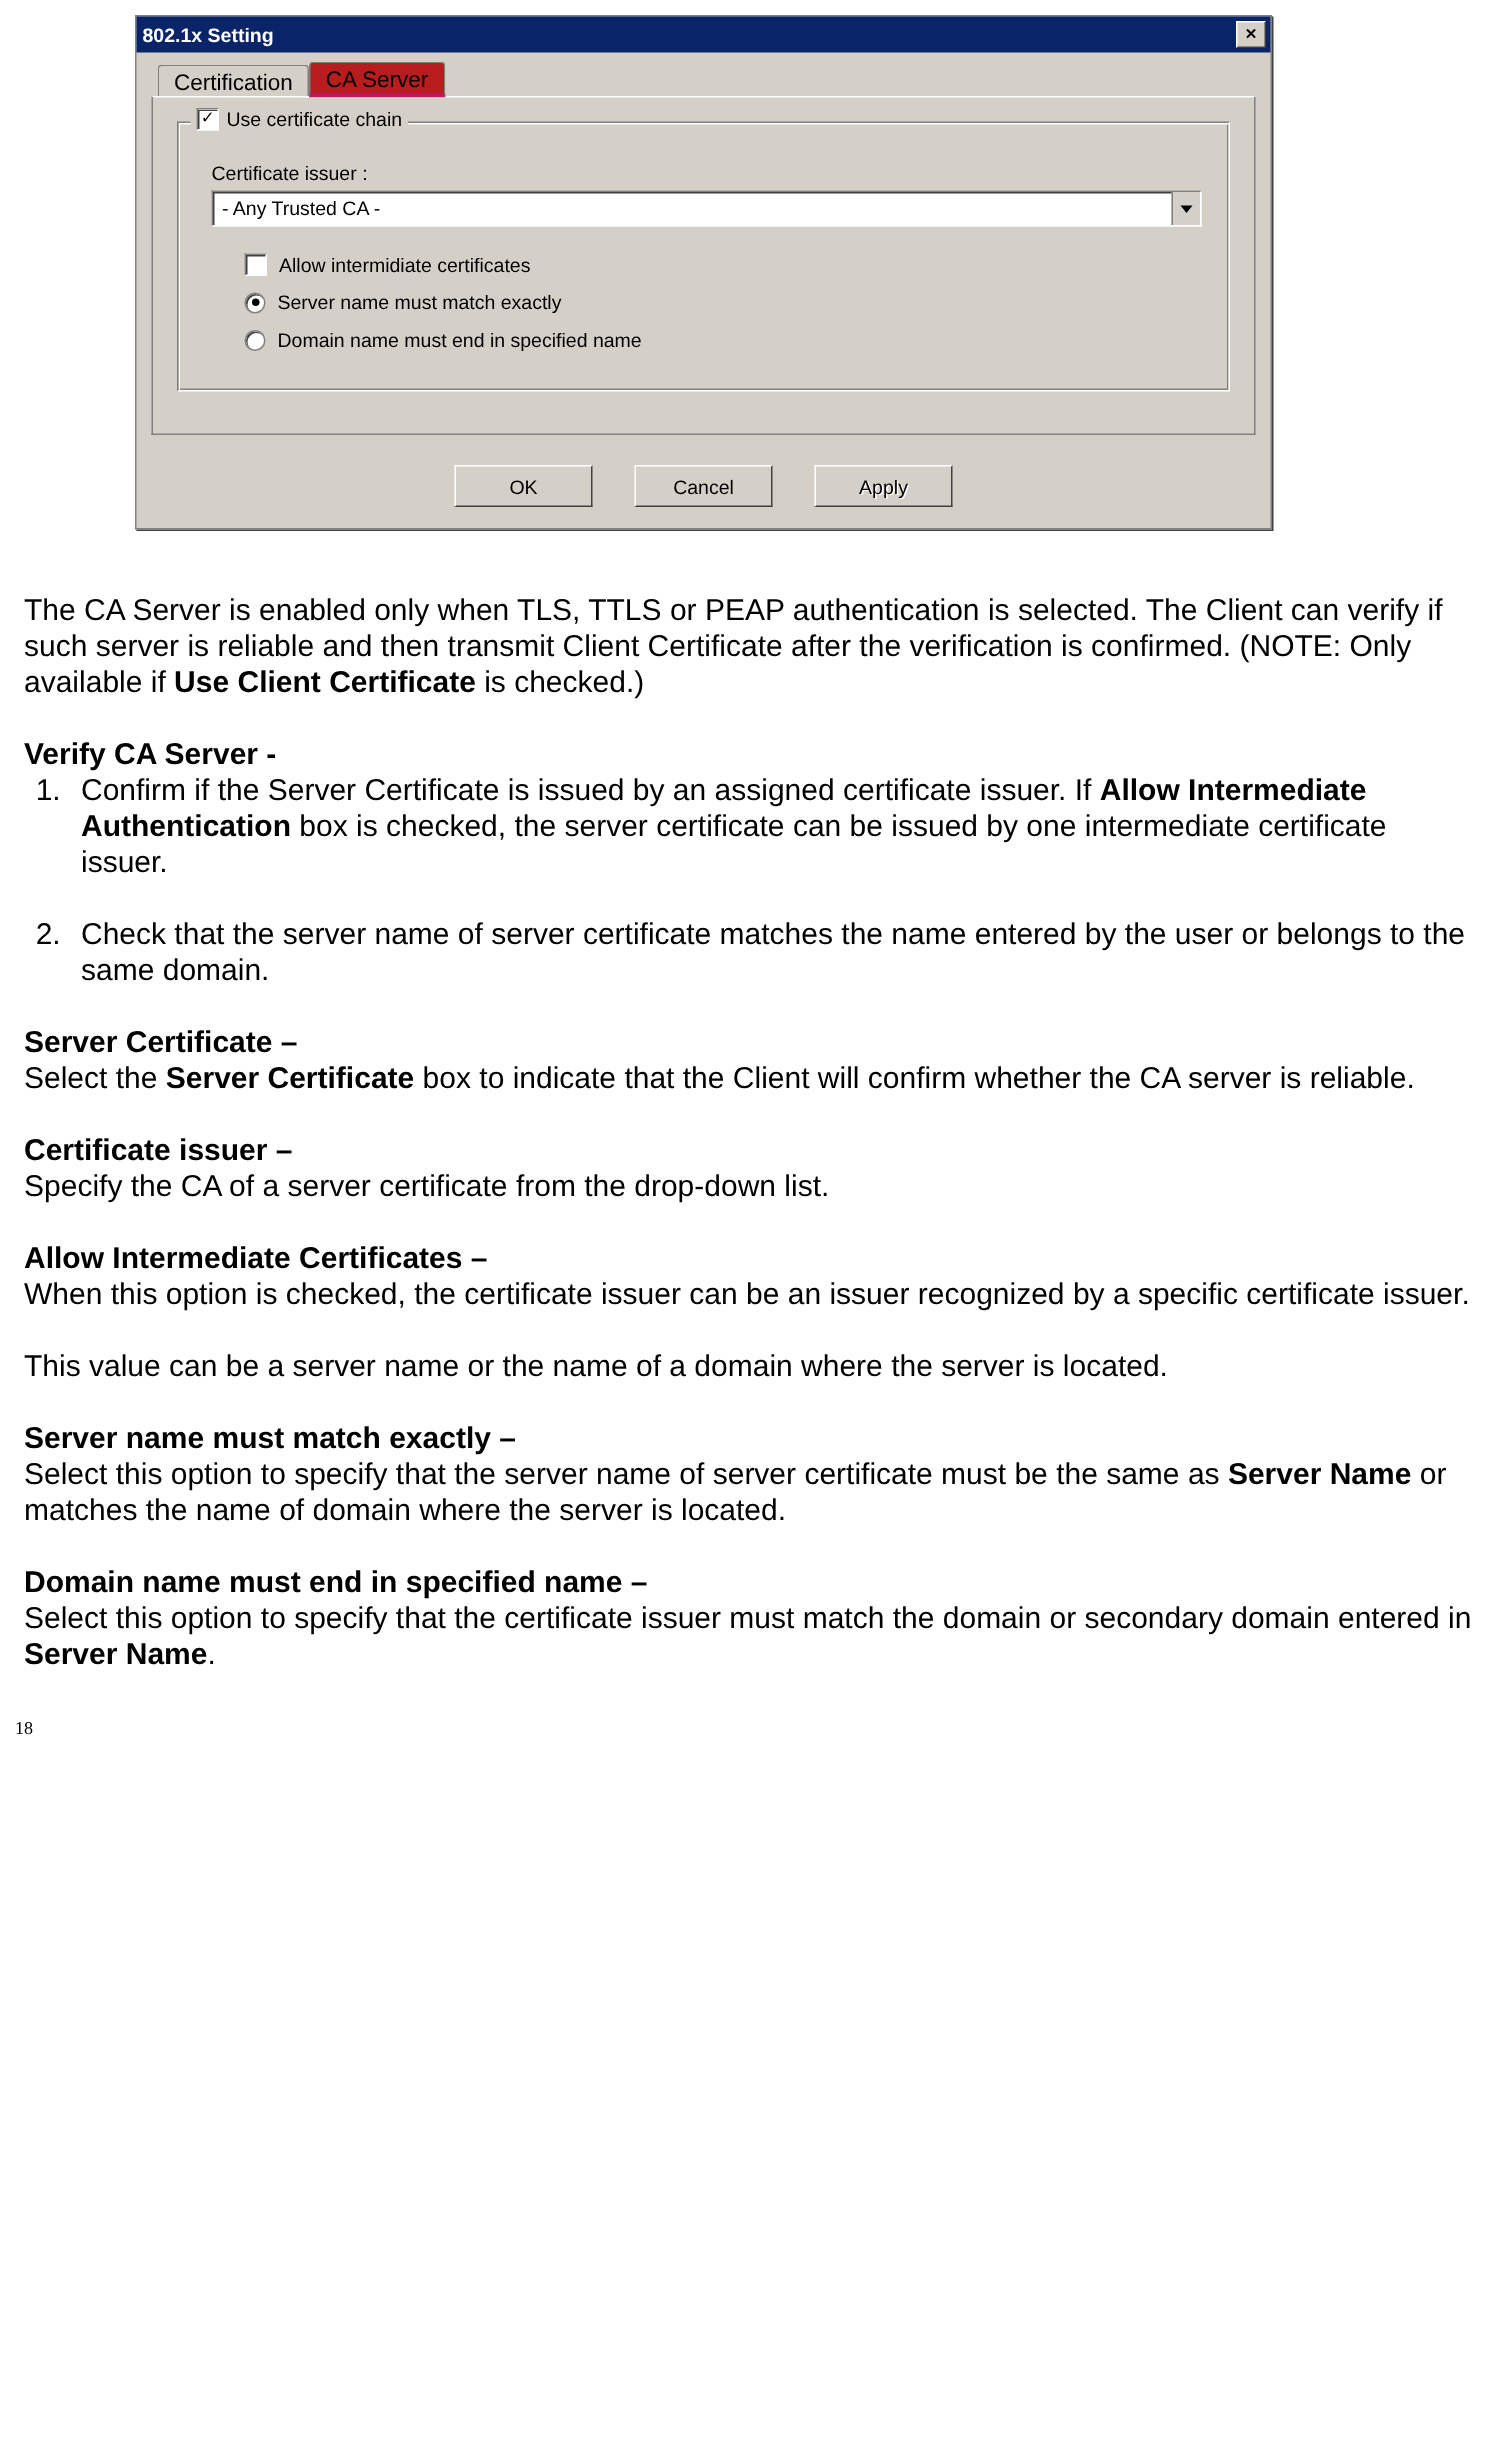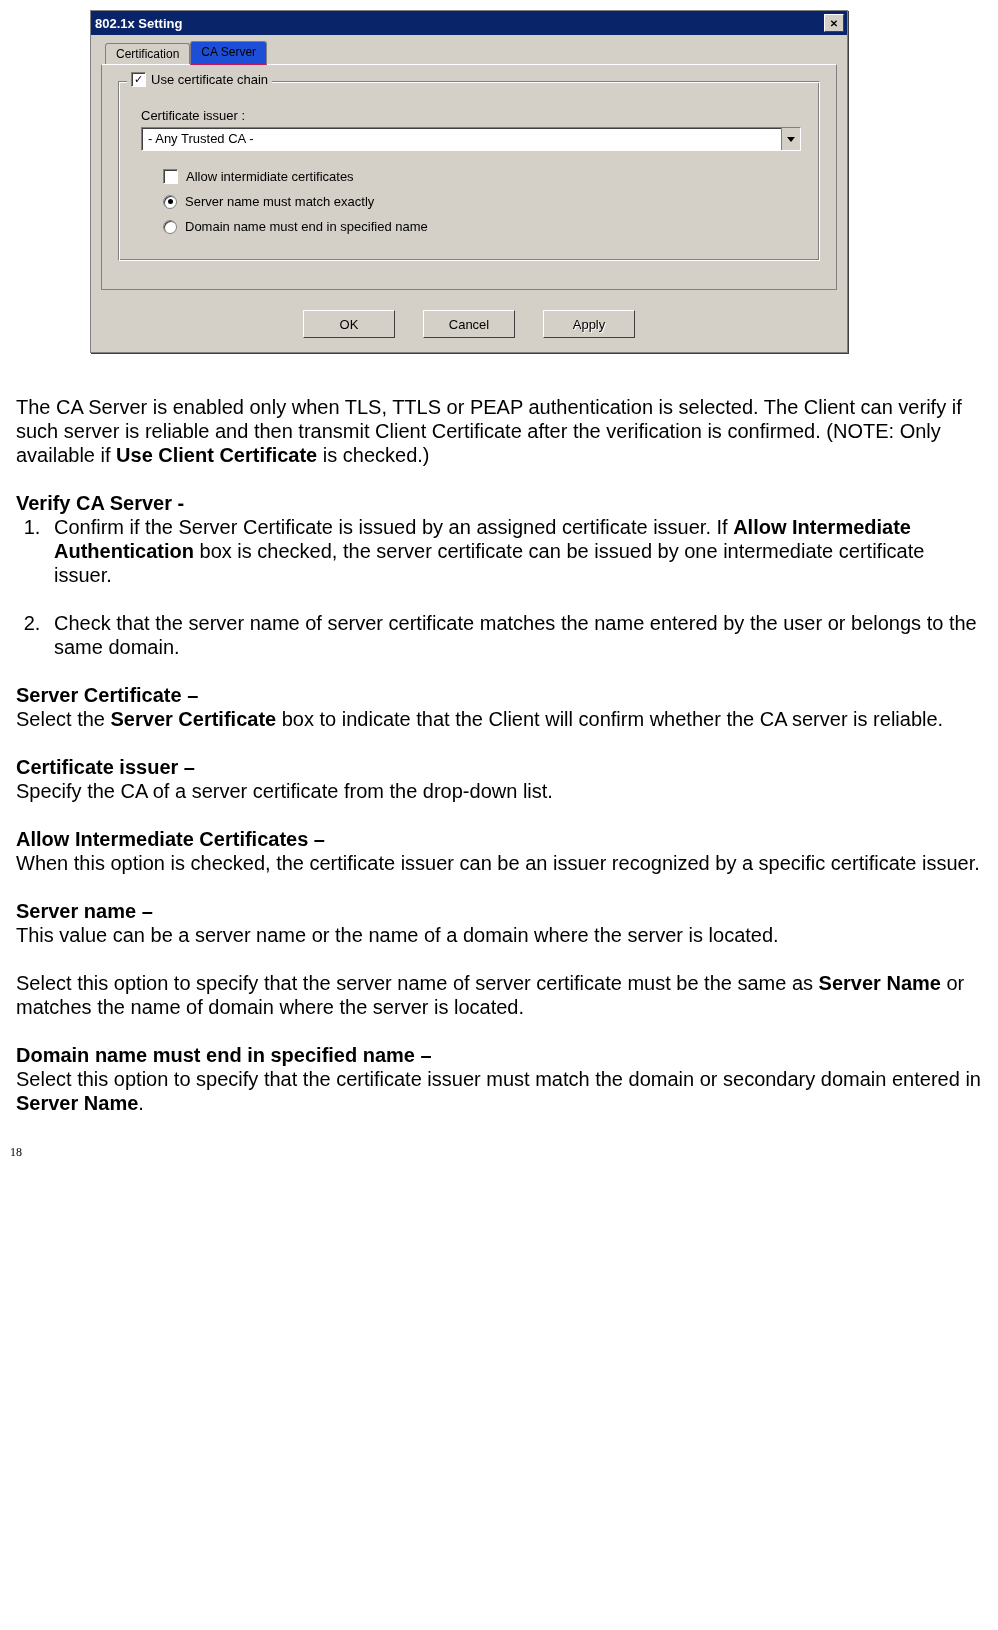--- a/index.html
+++ b/index.html
@@ -39,42 +39,42 @@
     background: #d4d0c8;
     border: 1px solid #fff;
     border-right-color:#404040; border-bottom-color:#404040;
     display:flex;align-items:center;justify-content:center;
     font-size:10px;font-weight:bold;color:#000;
     font-family: Arial;
   }
   .tab-strip {
     display:flex;
     padding: 6px 0 0 14px;
-    font-size: 12px;
+    font-size: 15px;
     position: relative;
     height: 24px;
     text-align: right;
   }
   .tab {
     padding: 3px 10px 4px 10px;
     border: 1px solid #808080;
     border-bottom: none;
     background:#d4d0c8;
     border-top-left-radius: 3px;
     border-top-right-radius: 3px;
     margin-right: 0px;
     position: relative;
     top: 2px;
     font-family: Tahoma, Arial, sans-serif;
   }
   .tab.active {
-    background:#1d4ed8;
+    background:#b91c1c;
     top: 0;
     z-index: 2;
-    border-bottom: 1px solid #be185d;
+    border-bottom: 3px solid #be185d;
   }
   .tab-panel {
     margin: -1px 10px 10px 10px;
     border: 1px solid #808080;
     border-top-color:#fff;
     padding: 16px 16px 28px 16px;
     background:#d4d0c8;
     position: relative;
     font-size: 13px;
     font-family: Tahoma, Arial, sans-serif;
@@ -278,23 +278,23 @@
     <p>
       <span>Select the </span><b>Server Certificate</b><span> box to indicate that the Client will confirm whether the CA server is reliable.</span>
     </p>
 
     <p class="section-head">Certificate issuer –</p>
     <p>Specify the CA of a server certificate from the drop-down list.</p>
 
     <p class="section-head">Allow Intermediate Certificates –</p>
     <p>When this option is checked, the certificate issuer can be an issuer recognized by a specific certificate issuer.</p>
 
-    <p class="section-head">Server name –</p>
     <p>This value can be a server name or the name of a domain where the server is located.</p>
 
+    <p class="section-head">Server name must match exactly –</p>
     <p>
       <span>Select this option to specify that the server name of server certificate must be the same as </span><b>Server Name</b><span> or matches the name of domain where the server is located.</span>
     </p>
 
     <p class="section-head">Domain name must end in specified name –</p>
     <p class="nogap">
       <span>Select this option to specify that the certificate issuer must match the domain or secondary domain entered in </span><b>Server Name</b><span>.</span>
     </p>
   </div>
 

